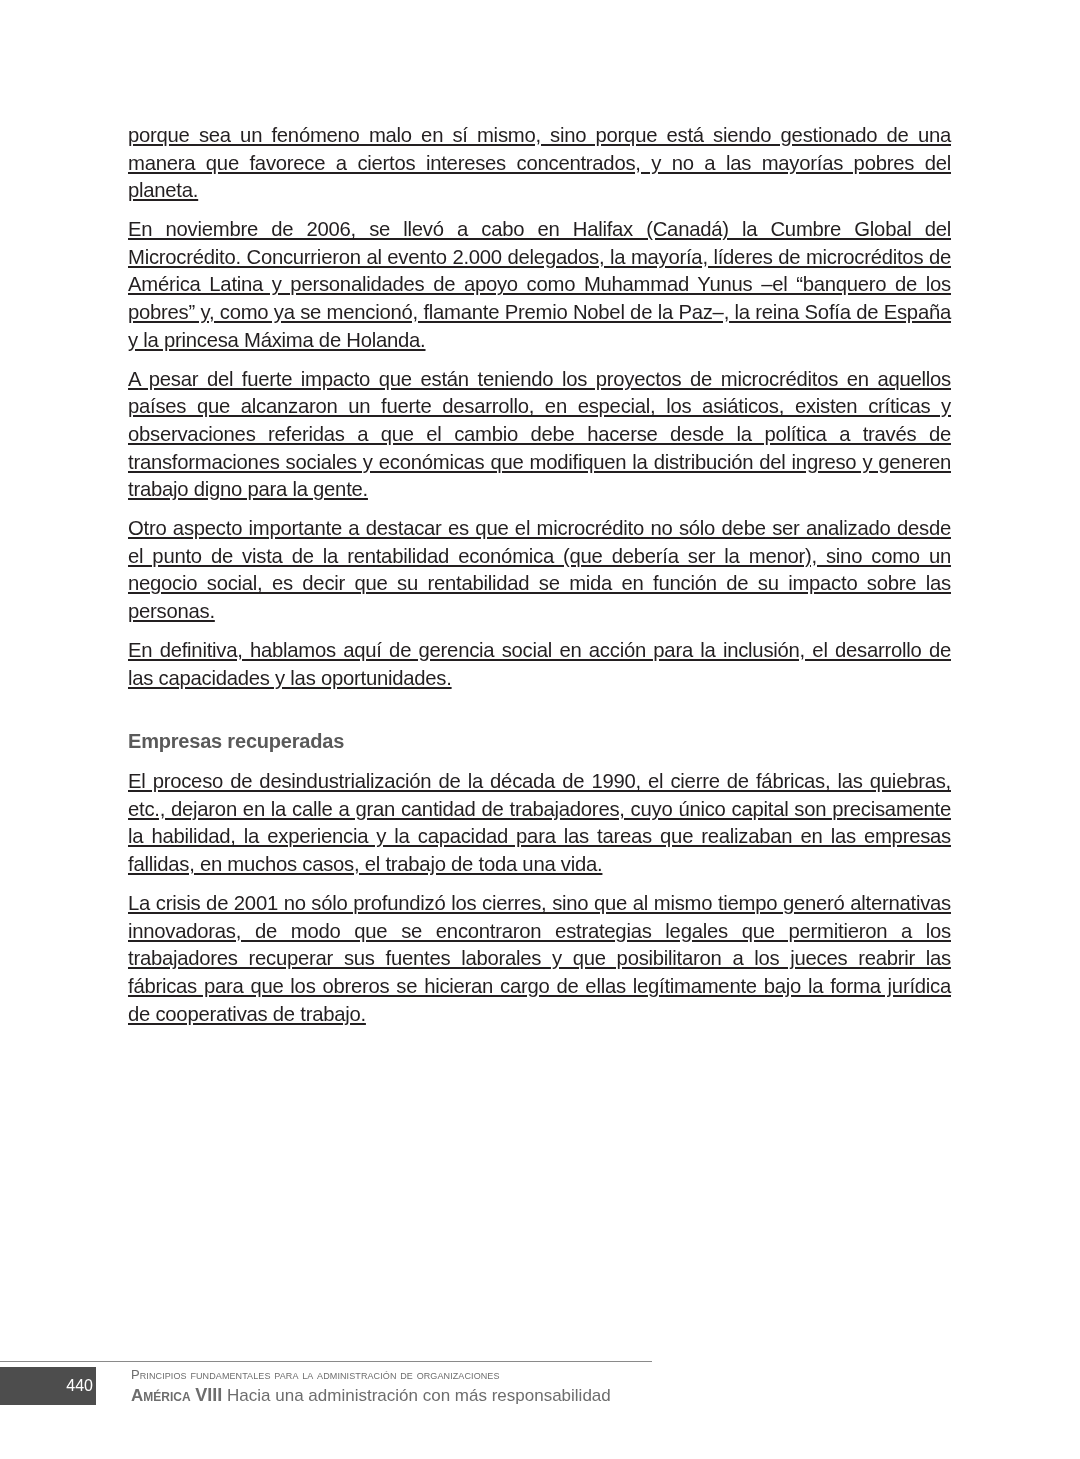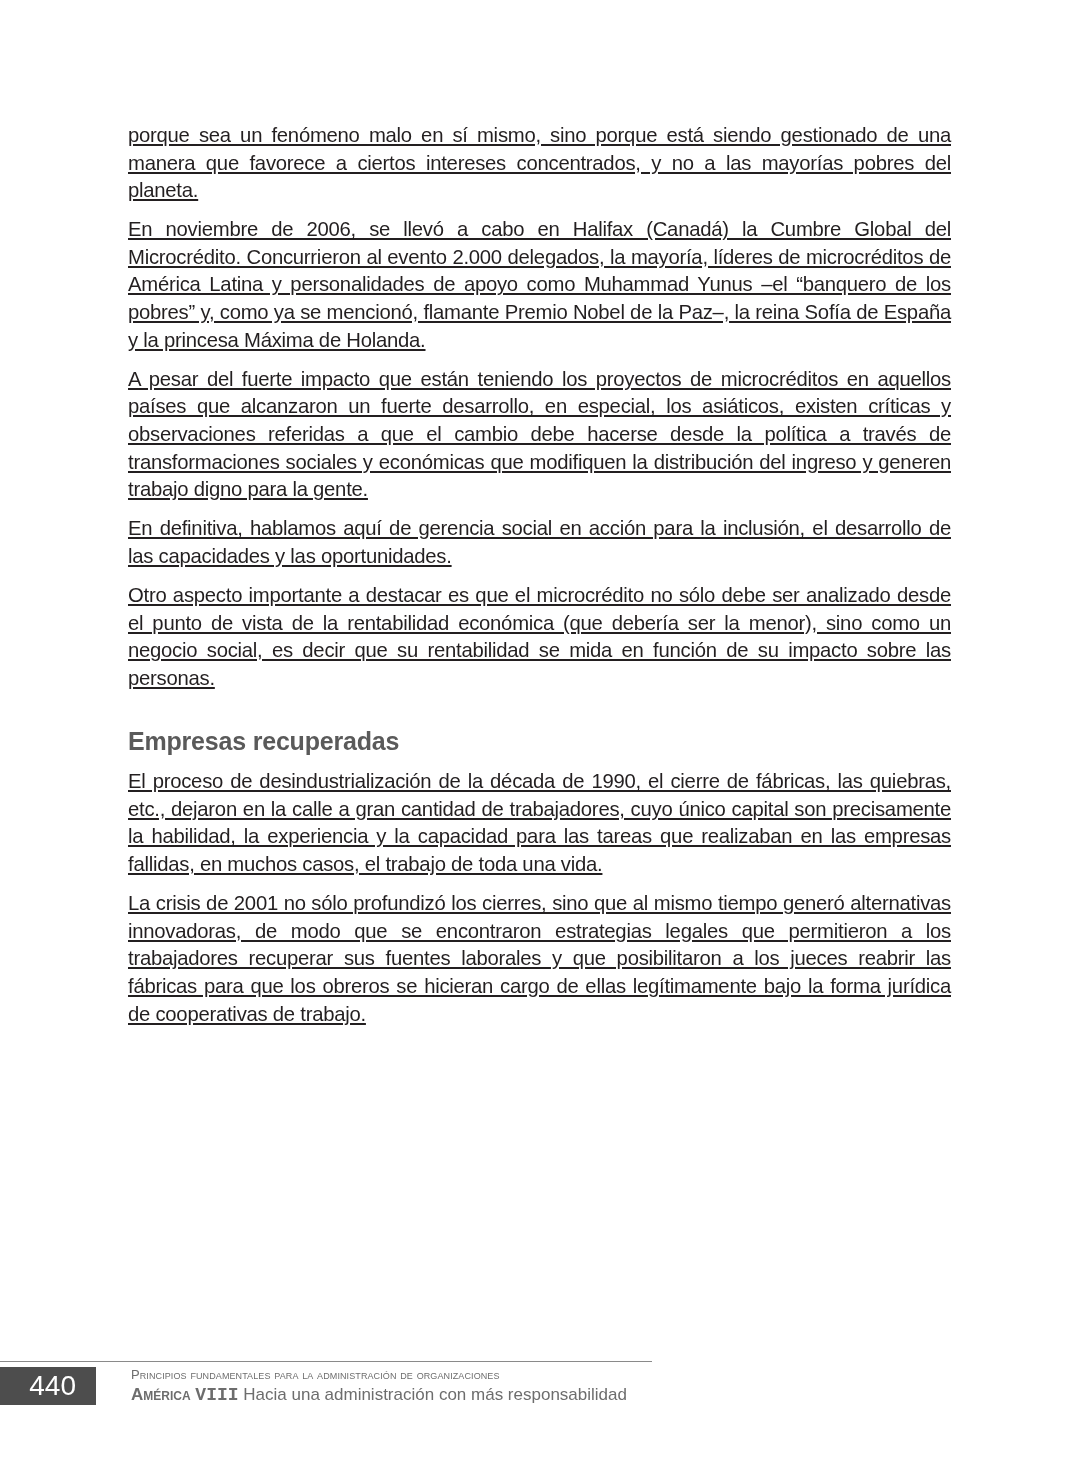--- a/index.html
+++ b/index.html
@@ -12,54 +12,54 @@
     }
     p.para {
       margin: 0 0 11.5px 0;
       font-size: 20.3px; line-height: 27.6px;
       text-align: justify; letter-spacing: -0.25px;
       hyphens: manual;
       text-decoration: underline;
     }
     h2.section {
       margin: 34px 0 12px 0;
-      font-size: 25px; font-weight: bold; color: #5a5a5a;
+      font-size: 20px; font-weight: bold; color: #5a5a5a;
       line-height: 30px; letter-spacing: -0.2px;
     }
     .footer-rule {
       position: absolute; left: 0; top: 1361px; width: 652px; height: 1px; background: #8a8a8a;
     }
     .page-box {
       position: absolute; left: 0; top: 1367px; width: 96px; height: 38px;
       background: #4d4d4d; color: #ffffff;
-      font-size: 28px; text-align: right; box-sizing: border-box; padding-right: 20px;
+      font-size: 16px; text-align: right; box-sizing: border-box; padding-right: 3px;
       line-height: 38px;
     }
     .running-head {
       position: absolute; left: 131px; top: 1366px; color: #6d6d6d;
     }
     .book-title {
       font-size: 13px; letter-spacing: 0.1px; font-variant: small-caps;
       line-height: 18px; white-space: nowrap;
     }
     .chapter-line {
       font-size: 17px; line-height: 22px; white-space: nowrap;
     }
     .chapter-label { font-variant: small-caps; font-weight: bold; }
-    .chapter-num { font-family: Liberation Mono, monospace; font-weight: bold; font-size: 18px; }
+    .chapter-num { font-family: Liberation Sans, sans-serif; font-weight: bold; font-size: 18px; }
   </style>
 </head>
 <body>
 
 <main class="content">
   <p class="para">porque sea un fenómeno malo en sí mismo, sino porque está siendo gestionado de una manera que favorece a ciertos intereses concentrados, y no a las mayorías pobres del planeta.</p>
   <p class="para">En noviembre de 2006, se llevó a cabo en Halifax (Canadá) la Cumbre Global del Microcrédito. Concurrieron al evento 2.000 delegados, la mayoría, líderes de micro­créditos de América Latina y personalidades de apoyo como Muhammad Yunus –el “banquero de los pobres” y, como ya se mencionó, flamante Premio Nobel de la Paz–, la reina Sofía de España y la princesa Máxima de Holanda.</p>
   <p class="para">A pesar del fuerte impacto que están teniendo los proyectos de microcréditos en aquellos países que alcanzaron un fuerte desarrollo, en especial, los asiáticos, exis­ten críticas y observaciones referidas a que el cambio debe hacerse desde la polí­tica a través de transformaciones sociales y económicas que modifiquen la distribu­ción del ingreso y generen trabajo digno para la gente.</p>
+  <p class="para">Otro aspecto importante a destacar es que el microcrédito no sólo debe ser analiza­do desde el punto de vista de la rentabilidad económica (que debería ser la menor), sino como un negocio social, es decir que su rentabilidad se mida en función de su impacto sobre las personas.</p>
   <p class="para">En definitiva, hablamos aquí de gerencia social en acción para la inclusión, el desa­rrollo de las capacidades y las oportunidades.</p>
-  <p class="para">Otro aspecto importante a destacar es que el microcrédito no sólo debe ser analiza­do desde el punto de vista de la rentabilidad económica (que debería ser la menor), sino como un negocio social, es decir que su rentabilidad se mida en función de su impacto sobre las personas.</p>
 
   <h2 class="section">Empresas recuperadas</h2>
 
   <p class="para">El proceso de desindustrialización de la década de 1990, el cierre de fábricas, las quiebras, etc., dejaron en la calle a gran cantidad de trabajadores, cuyo único capi­tal son precisamente la habilidad, la experiencia y la capacidad para las tareas que realizaban en las empresas fallidas, en muchos casos, el trabajo de toda una vida.</p>
   <p class="para">La crisis de 2001 no sólo profundizó los cierres, sino que al mismo tiempo generó al­ternativas innovadoras, de modo que se encontraron estrategias legales que permitie­ron a los trabajadores recuperar sus fuentes laborales y que posibilitaron a los jueces reabrir las fábricas para que los obreros se hicieran cargo de ellas legítimamente bajo la forma jurídica de cooperativas de trabajo.</p>
 </main>
 
 <div class="footer-rule"></div>
 <div class="page-box">440</div>
 <div class="running-head">

